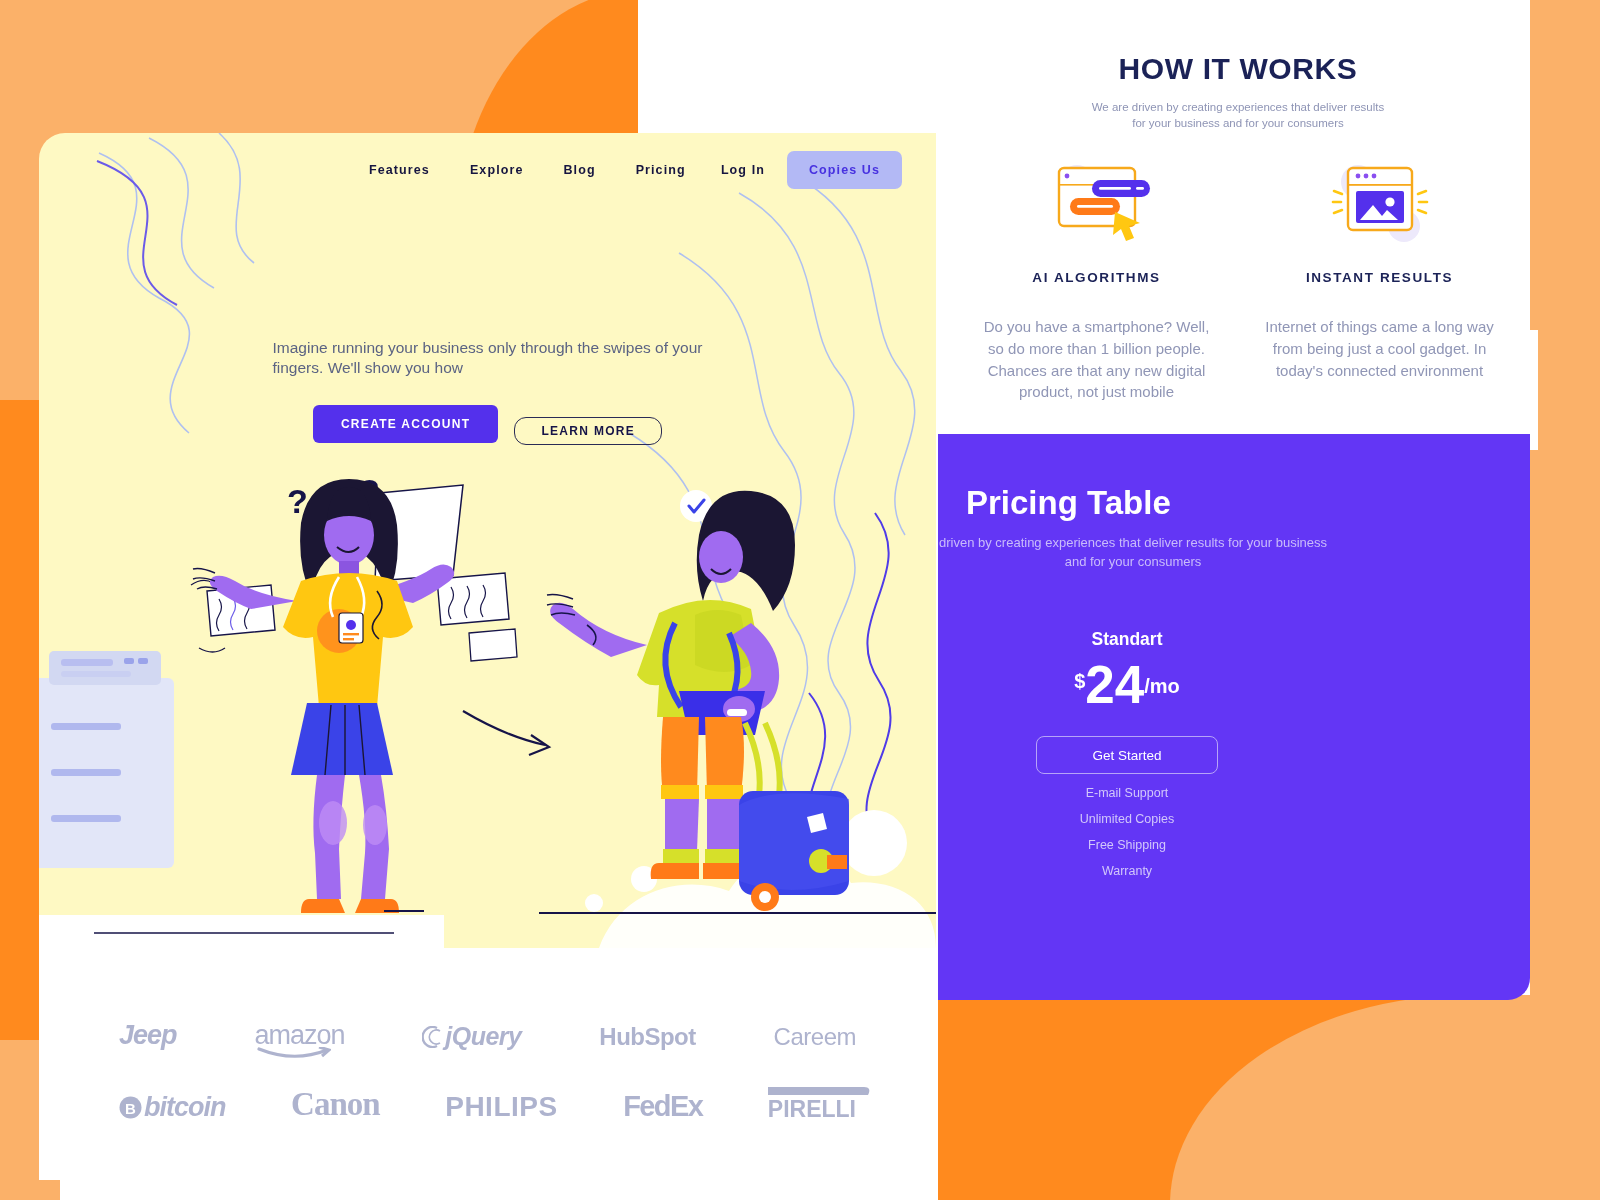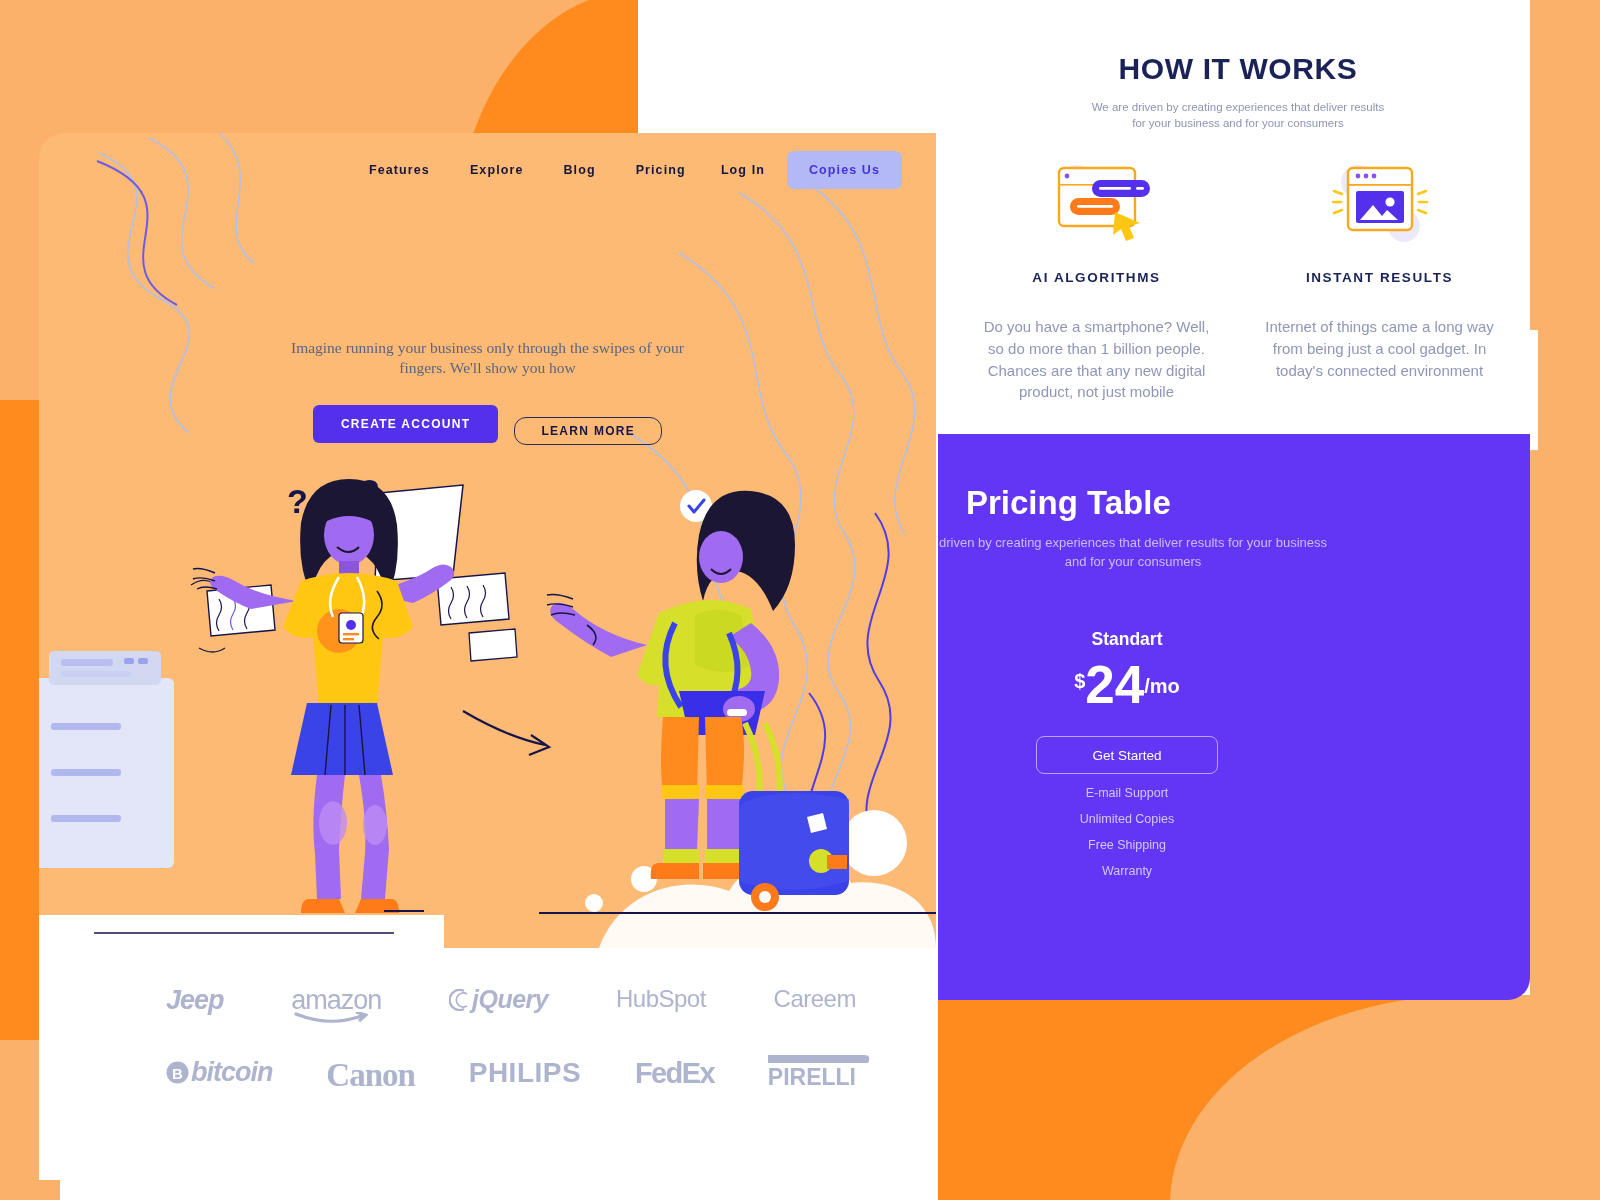--- a/index.html
+++ b/index.html
@@ -67,21 +67,21 @@
   .bg-white-mid {
     position: absolute; left: 938px; top: 330px;
     width: 600px; height: 120px;
     background: #ffffff;
   }
 
   
   .hero {
     position: absolute; left: 39px; top: 133px;
     width: 897px; height: 815px;
-    background: #fdba74;
+    background: #fef9c3;
     border-top-left-radius: 26px;
     overflow: hidden;
   }
   .hero-waves { position: absolute; inset: 0; }
 
   .nav {
     position: absolute; left: 0; top: 0; width: 100%;
     height: 74px;
     display: flex; align-items: center;
   }
@@ -108,22 +108,22 @@
 
   .hero-title {
     position: absolute; left: 0; top: 148px; width: 100%;
     text-align: center;
     font-size: 45px; font-weight: 800; color: #161448;
     letter-spacing: -0.6px;
   }
   .hero-sub {
     position: absolute; left: 50%; top: 205px;
     transform: translateX(-50%);
-    width: 430px; text-align: center;
-    font-size: 15.5px; line-height: 1.28; color: #5B6383; font-family: Liberation Serif, serif;
+    width: 430px; text-align: left;
+    font-size: 15.5px; line-height: 1.28; color: #5B6383;
   }
   .hero-ctas {
     position: absolute; left: 0; top: 272px; width: 100%;
     display: flex; justify-content: center; gap: 16px;
   }
   .btn-primary {
     background: #5430EC; color: #fff;
     font-size: 12px; font-weight: bold; letter-spacing: 1.3px;
     padding: 0 28px; height: 38px; border-radius: 6px; border: none;
     cursor: pointer; font-family: inherit;
@@ -139,21 +139,21 @@
 
   
   .logos {
     position: absolute; left: 39px; top: 948px;
     width: 897px; height: 232px;
     background: #ffffff;
     display: flex; flex-direction: column;
     justify-content: center; gap: 6px;
     padding: 0 80px 20px 80px;
   }
-  .logo-row { display: flex; justify-content: space-between; align-items: flex-start; height: 66px; margin-left: 47px; }
+  .logo-row { display: flex; justify-content: space-between; align-items: flex-end; height: 66px; }
   .logo { color: #AEB3CE; display: flex; align-items: center; justify-content: center; }
 
   
   .hiw { position: absolute; left: 938px; top: 0; width: 600px; height: 436px; }
   .hiw-title {
     position: absolute; left: 0; top: 52px; width: 100%;
     text-align: center; font-size: 30px; font-weight: 800;
     color: #1B2257; letter-spacing: 0.6px;
   }
   .hiw-sub {
@@ -439,21 +439,21 @@
         </div>
       </div>
       <div class="logo">
         <svg width="20" height="22" style="margin-right:3px;">
           <path d="M15 2 A10 10 0 1 0 15 20" fill="none" stroke="#AEB3CE" stroke-width="2.4"></path>
           <path d="M18 5 A7 7 0 1 0 18 17" fill="none" stroke="#AEB3CE" stroke-width="1.8"></path>
         </svg>
         <span style="font-size:25px;font-weight:700;font-style:italic;letter-spacing:-0.5px;">jQuery</span>
       </div>
       <div class="logo">
-        <span style="font-size:24px;font-weight:400;letter-spacing:-0.5px;">HubSpot</span>
+        <span style="font-size:24px;font-weight:700;letter-spacing:-0.5px;">HubSpot</span>
       </div>
       <div class="logo">
         <span style="font-size:24px;font-weight:400;letter-spacing:-0.5px;">Careem</span>
       </div>
     </div>
     <div class="logo-row">
       <div class="logo">
         <svg width="23" height="23" style="margin-right:2px;">
           <circle cx="11.5" cy="11.5" r="11" fill="#AEB3CE"></circle>
           <text x="11.5" y="18" font-size="15" font-weight="bold" fill="#fff" text-anchor="middle" font-family="Liberation Sans, sans-serif">B</text>

